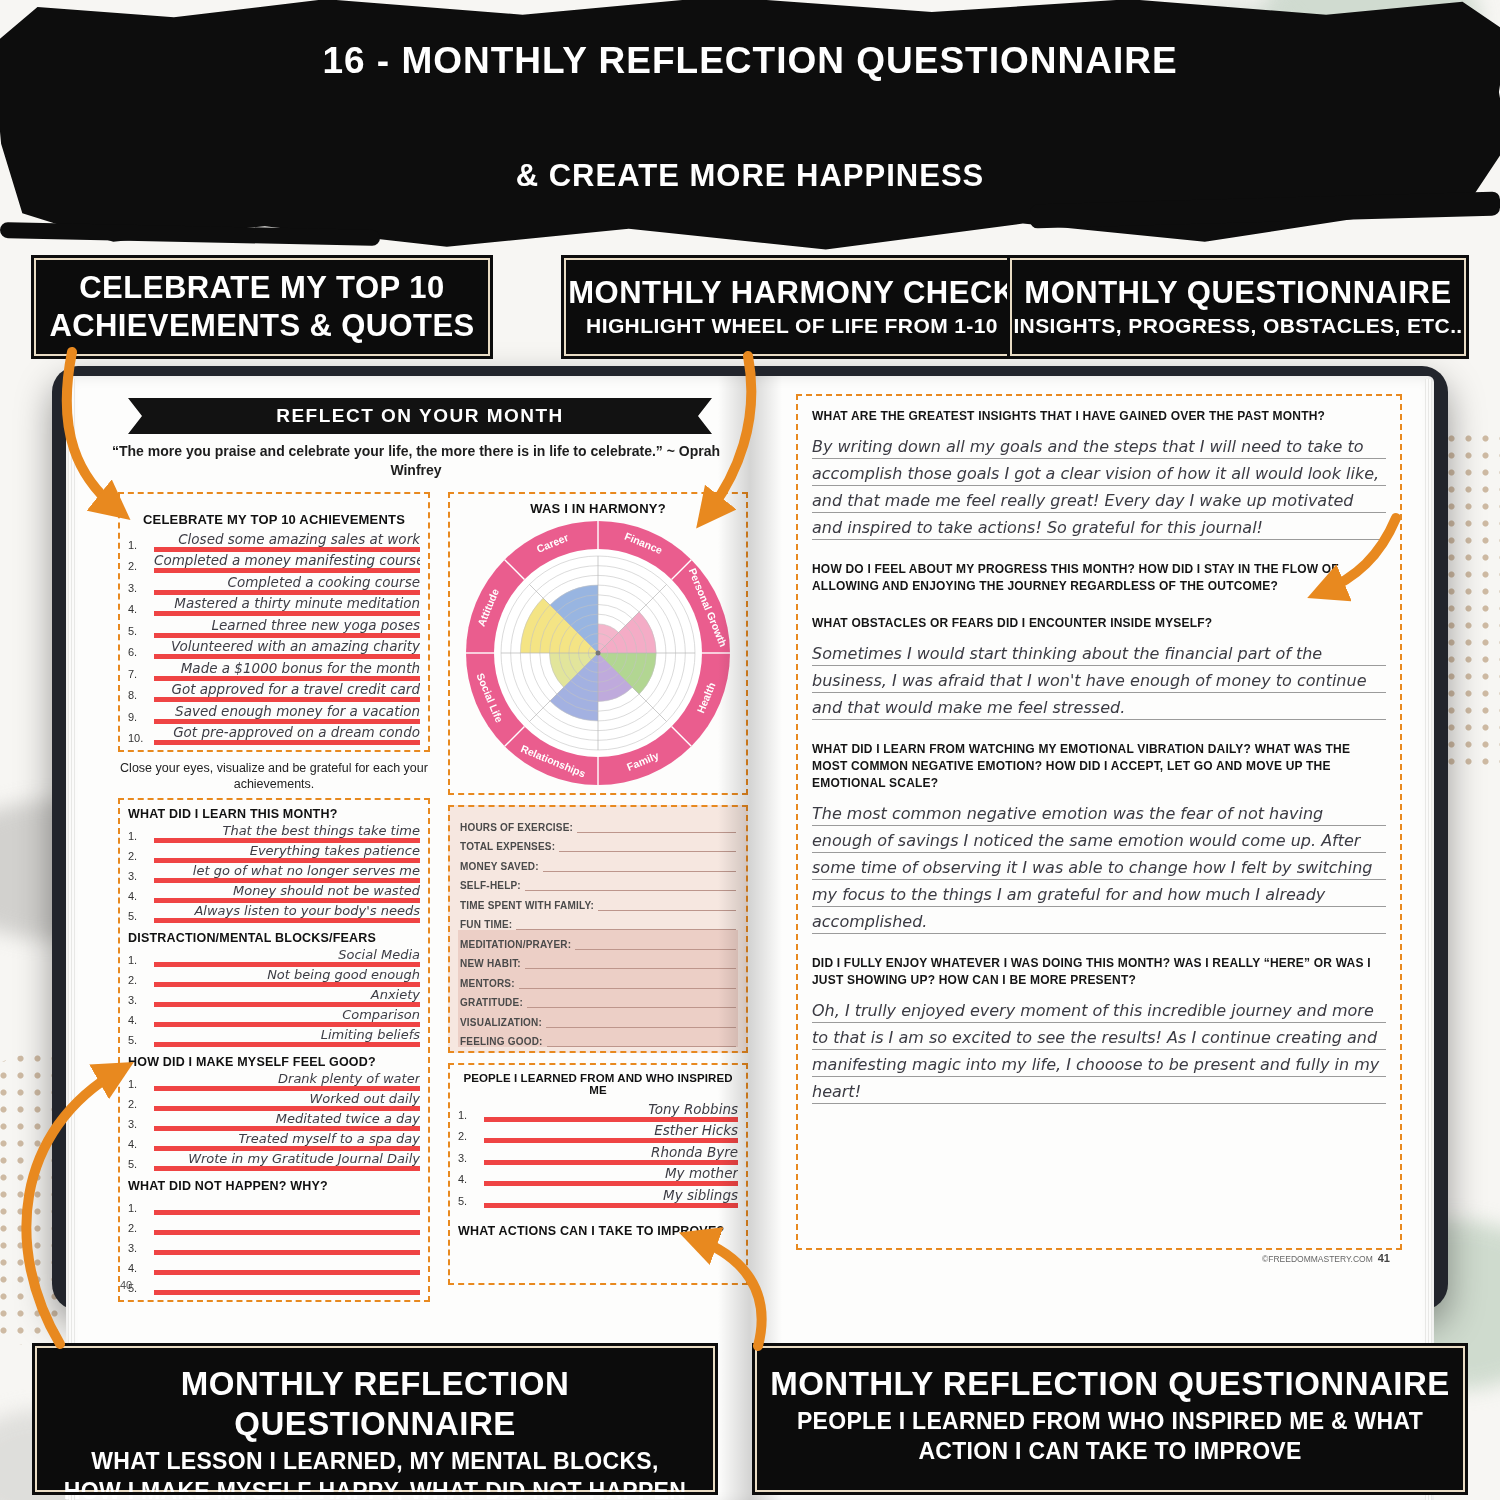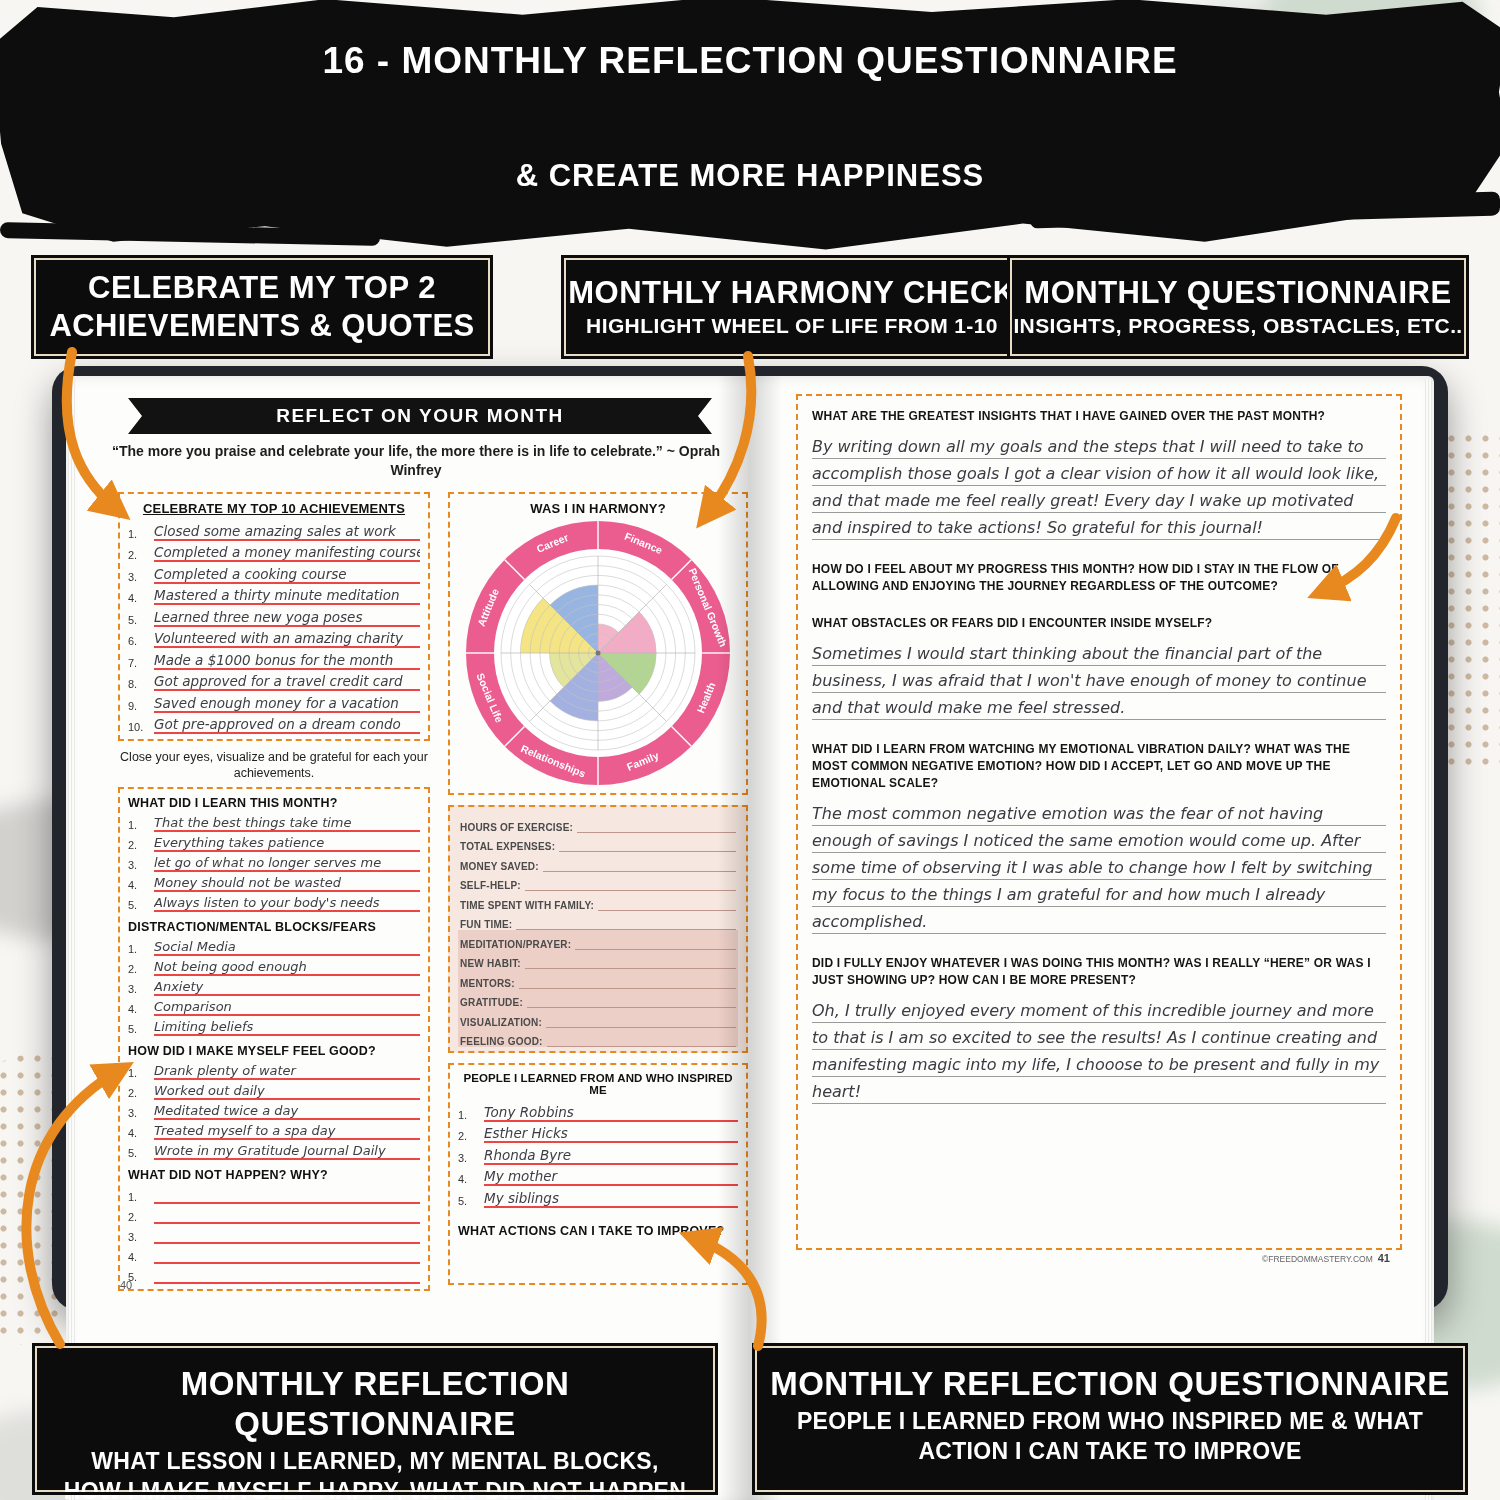--- a/index.html
+++ b/index.html
@@ -60,29 +60,29 @@
           display:flex;align-items:center;justify-content:center;font-size:19px;font-weight:bold;letter-spacing:1.5px;
           clip-path:polygon(0 0,100% 0,calc(100% - 14px) 50%,100% 100%,0 100%,14px 50%);}
   .quote{position:absolute;left:38px;top:66px;width:624px;text-align:center;font-size:14px;font-weight:bold;
          line-height:19px;color:#1d1d1d;}
 
   .dash{border:2px dashed #e8891f;}
   .col-a{position:absolute;left:52px;top:116px;width:312px;}
   .col-b{position:absolute;left:382px;top:116px;width:300px;}
 
   .boxpad{padding:5px 8px;box-sizing:border-box;}
-  .sec-t{font-size:13px;font-weight:bold;text-align:center;letter-spacing:.2px;margin:2px 0 3px;text-decoration:underline;}
+  .sec-t{font-size:13px;font-weight:bold;text-align:center;letter-spacing:.2px;margin:13px 0 3px;}
   .sec-h{font-size:12.5px;font-weight:bold;letter-spacing:.2px;margin:8px 0 2px;}
   .sec-h.first{margin-top:2px;}
 
   .row{display:flex;align-items:flex-end;height:21.5px;}
   .row .num{width:26px;font-size:11px;color:#333;padding-bottom:1px;}
-  .row .hand{flex:1;border-bottom:2px solid #ef4444;
+  .row .hand{flex:1;border-bottom:5px solid #ef4444;
              font-family:"DejaVu Sans",cursive;font-style:italic;font-size:13.5px;color:#3d3d45;
-             white-space:nowrap;overflow:hidden;}
+             white-space:nowrap;overflow:hidden;text-align:right;}
   .box2 .row{height:20px;}
   .box2 .row .hand{font-size:13px;}
 
   .note{margin:8px 0 6px;text-align:center;font-size:12.5px;line-height:16px;color:#222;}
   .pagenum{position:absolute;left:54px;top:903px;font-size:11px;color:#555;}
 
   .harmony-t{font-size:13px;font-weight:bold;text-align:center;margin:2px 0 2px;letter-spacing:.2px;}
   .wheel-wrap{display:flex;justify-content:center;}
 
   .stats{margin-top:10px;background:#f6e7e0;}
@@ -122,21 +122,21 @@
   <div class="dotpat dp-r"></div>
   <div class="dotpat dp-bl"></div>
 
   <div class="brush"></div>
   <div class="streak st-r"></div>
   <div class="streak st-l"></div>
   <div class="hdr hdr1">16 - MONTHLY REFLECTION QUESTIONNAIRE</div>
   <div class="hdr hdr3">&amp; CREATE MORE HAPPINESS</div>
 
   <div class="callout co1">
-    <div class="co-l1">CELEBRATE MY TOP 2</div>
+    <div class="co-l1">CELEBRATE MY TOP 10</div>
     <div class="co-l2">ACHIEVEMENTS &amp; QUOTES</div>
   </div>
   <div class="callout co2">
     <div class="co-l1">MONTHLY HARMONY CHECK</div>
     <div class="co-l2">HIGHLIGHT WHEEL OF LIFE FROM 1-10</div>
   </div>
   <div class="callout co3">
     <div class="co-l1">MONTHLY QUESTIONNAIRE</div>
     <div class="co-l2">INSIGHTS, PROGRESS, OBSTACLES, ETC..</div>
   </div>

